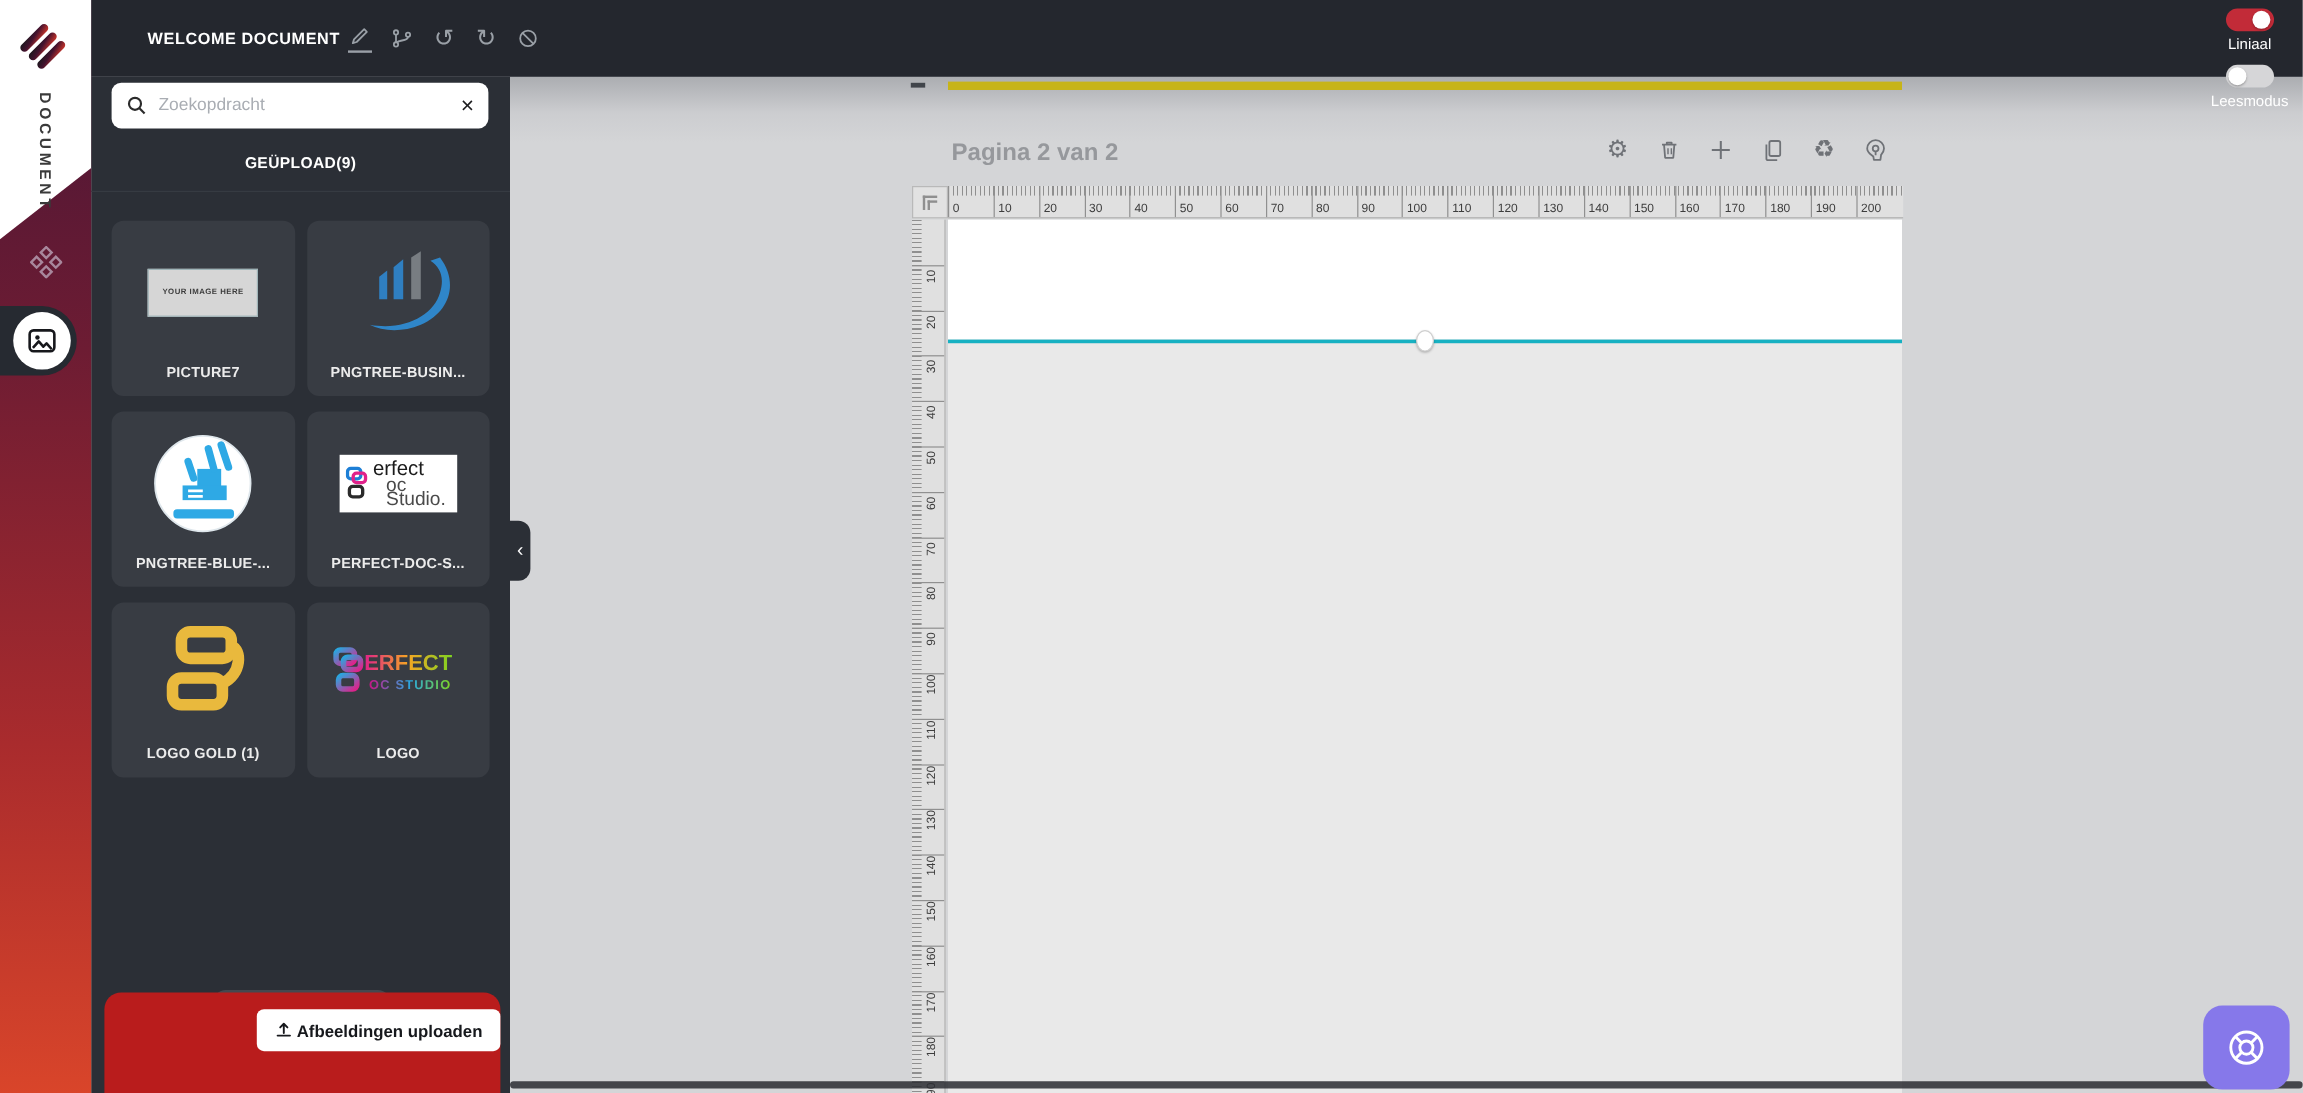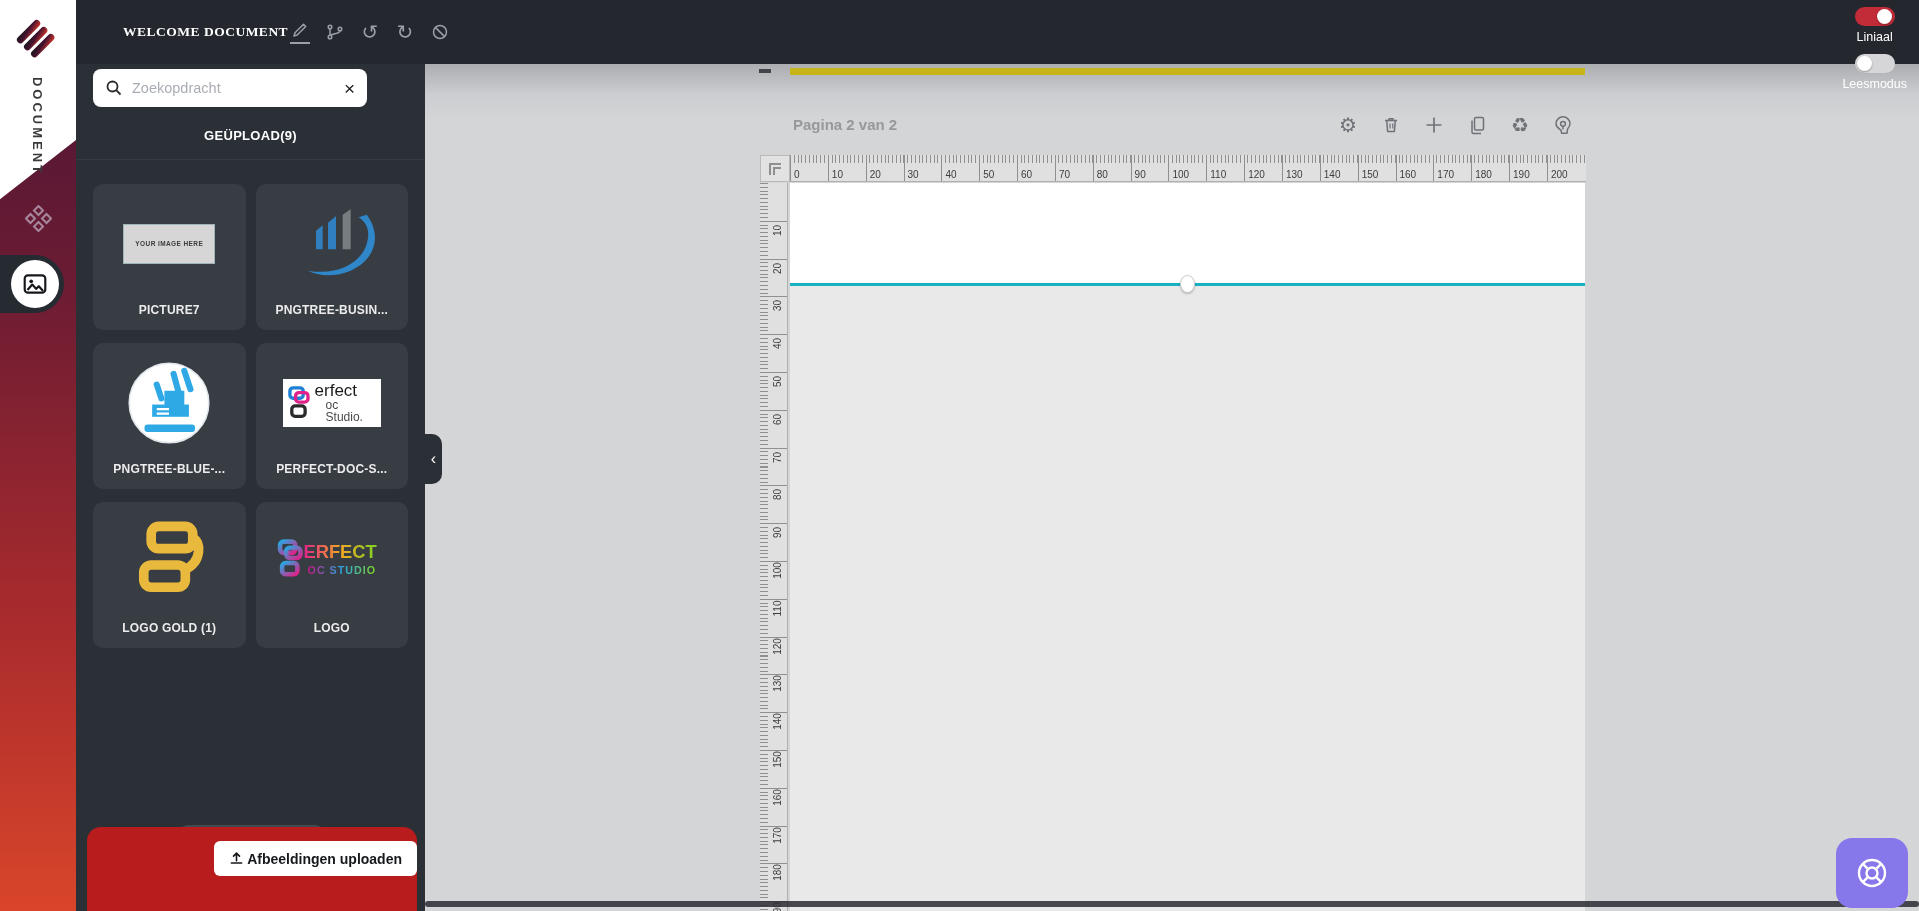--- a/index.html
+++ b/index.html
@@ -3,21 +3,21 @@
 <meta charset="utf-8">
 <style>
   * { margin:0; padding:0; box-sizing:border-box; }
   html,body { width:1919px; height:911px; overflow:hidden; background:#d4d5d7;
               font-family:"Liberation Sans", sans-serif; }
   #app { position:relative; width:1919px; height:911px; overflow:hidden; }
 
   
   .topbar { position:absolute; left:76px; top:0; right:0; height:64px; background:#24272e; z-index:30; }
   .tb-title { position:absolute; left:47px; top:0; height:64px; display:flex; align-items:center;
-              color:#fff; font-weight:700; font-size:13.5px; letter-spacing:.5px; white-space:nowrap;font-family:Liberation Serif, serif; }
+              color:#fff; font-weight:700; font-size:13.5px; letter-spacing:.5px; white-space:nowrap; }
   .tb-tools { position:absolute; left:213px; top:0; height:64px; display:flex; align-items:center; gap:13px; }
   .tb-btn { width:22px; height:30px; display:flex; flex-direction:column; align-items:center; justify-content:center; cursor:pointer; }
   .tb-btn svg { display:block; }
   .tb-underline { width:20px; height:2px; background:#9aa0a7; margin-top:2px; }
   .uglyph { font-size:20px; color:#9aa0a7; line-height:20px; }
   .tb-toggles { position:absolute; right:12px; top:7px; display:flex; gap:10px;flex-direction:column; }
   .toggle-group { display:flex; flex-direction:column; align-items:center; gap:4px; }
   .toggle-pill { width:40px; height:19px; border-radius:10px; position:relative; cursor:pointer; background:#888; }
   .toggle-pill .knob { position:absolute; top:2px; width:15px; height:15px; border-radius:50%; background:#fff; box-shadow:0 1px 2px rgba(0,0,0,.3); }
   .toggle-pill.on .knob { right:2.5px; }
@@ -34,57 +34,57 @@
   .doc-label span { transform:rotate(90deg); white-space:nowrap; font-size:13px; font-weight:600;
                     letter-spacing:3px; color:#3a3a3a; }
   .side-item-elements { position:absolute; left:25px; top:205px; cursor:pointer; }
   .active-pill { position:absolute; left:0; top:255px; width:64px; height:58px; background:#262a31;
                  border-radius:0 29px 29px 0; display:flex; align-items:center; justify-content:flex-end;
                  padding-right:5px; cursor:pointer; }
   .active-circle { width:48px; height:48px; border-radius:50%; background:#fff; display:flex; align-items:center; justify-content:center; }
 
   
   .panel { position:absolute; left:76px; top:64px; width:349px; bottom:0; background:#2b2f36; z-index:20; }
-  .search { position:absolute; left:17px; top:5px; width:274px; height:38px; background:#fff;
+  .search { position:absolute; left:17px; top:5px; width:314px; height:38px; background:#fff;
             border-radius:8px; display:flex; align-items:center; padding:0 12px; gap:9px; }
   .search input { flex:1; border:none; outline:none; font-size:14.5px; color:#333; font-family:inherit; background:transparent; }
   .search input::placeholder { color:#a9adb3; }
   .search .close-x { font-size:19px; color:#1d1d1f; cursor:pointer; line-height:1; }
   .section-head { position:absolute; top:64px; left:0; right:0; text-align:center; color:#fff;
                   font-weight:700; font-size:13px; letter-spacing:.3px; }
   .head-divider { position:absolute; top:95px; left:0; width:100%; border-top:1px solid #363b42; }
   .cards { position:absolute; top:120px; left:17px; width:315px; display:grid;
            grid-template-columns:152.5px 152.5px; grid-auto-rows:146px; column-gap:10px; row-gap:13px; }
   .card { background:#383c43; border-radius:10px; display:flex; flex-direction:column; align-items:center;
           overflow:hidden; cursor:pointer; }
   .card .art { flex:1; width:100%; display:flex; align-items:center; justify-content:center; }
   .card .label { margin-bottom:13px; color:#ececec; font-size:12px; font-weight:700; letter-spacing:.2px;
                  max-width:142px; white-space:nowrap; overflow:hidden; }
   .pic7-box { width:92px; height:40px; background:#d6d6d6; border:1px solid #9fb4b8; display:flex;
               align-items:center; justify-content:center; }
   .pic7-box span { font-size:6.5px; color:#3c3c3c; letter-spacing:.4px; font-weight:700; }
   .pdoc-box { width:98px; height:48px; background:#fff; display:flex; align-items:center; gap:4px; padding:4px 5px; }
   .pdoc-text .l1 { font-size:17px; color:#1b1b1b; line-height:17px; }
-  .pdoc-text .l2 { font-size:12px; color:#4a4a4a; line-height:12px;padding-left:11px; }
+  .pdoc-text .l2 { font-size:16px; color:#4a4a4a; line-height:12px;padding-left:11px; }
   .card-stub { position:absolute; top:761px; left:102px; width:147px; height:40px; background:#44484f; border-radius:10px; }
   .upload-bar { position:absolute; left:11px; bottom:0; width:330px; height:84px; background:#b91c1c;
                 border-radius:14px 14px 0 0; display:flex; justify-content:flex-end; }
   .upload-btn { margin-top:14px; height:35px; padding:0 15px; background:#fff; border:none; border-radius:6px;
                 display:flex; align-items:center; gap:3px; font-family:inherit; font-weight:700; font-size:14px;
                 color:#16181c; cursor:pointer; }
   .collapse-tab { position:absolute; left:425px; top:434px; width:17px; height:50px; background:#2b2f36;
                   border-radius:0 10px 10px 0; display:flex; align-items:center; justify-content:center;
                   color:#fff; font-size:16px; cursor:pointer; z-index:25; }
 
   
   .canvas { position:absolute; left:425px; top:64px; right:0; bottom:0;
             background:linear-gradient(180deg,#abadb1 0,#cccdd0 30px,#d4d5d7 55px); }
   .page-break-bar { position:absolute; left:365px; top:4px; width:795px; height:7px; background:#c7b419; }
   .break-dash { position:absolute; left:334px; top:5px; width:12px; height:4px; background:#41454b; }
-  .page-indicator { position:absolute; left:368px; top:52px; font-size:15px; font-weight:700; color:#96989c; }
+  .page-indicator { position:absolute; left:368px; top:52px; font-size:20px; font-weight:700; color:#96989c; }
   .page-tools { position:absolute; left:912px; top:48px; display:flex; gap:21px; align-items:center; height:26px; }
   .ptool { width:22px; height:24px; display:flex; align-items:center; justify-content:center; cursor:pointer; }
   .pglyph { font-size:20px; color:#6f7277; line-height:22px; }
 
   .corner-box { position:absolute; left:335px; top:91px; width:30px; height:27px; background:#e2e2e2;
                 border:1px solid #b9b9b9; display:flex; align-items:center; justify-content:center; }
   .corner-icon { width:12px; height:12px; border-left:2px solid #8f8f8f; border-top:2px solid #8f8f8f; position:relative; }
   .corner-icon::after { content:""; position:absolute; left:2px; top:2px; width:6px; height:6px;
                         border-left:2px solid #8f8f8f; border-top:2px solid #8f8f8f; }
 

